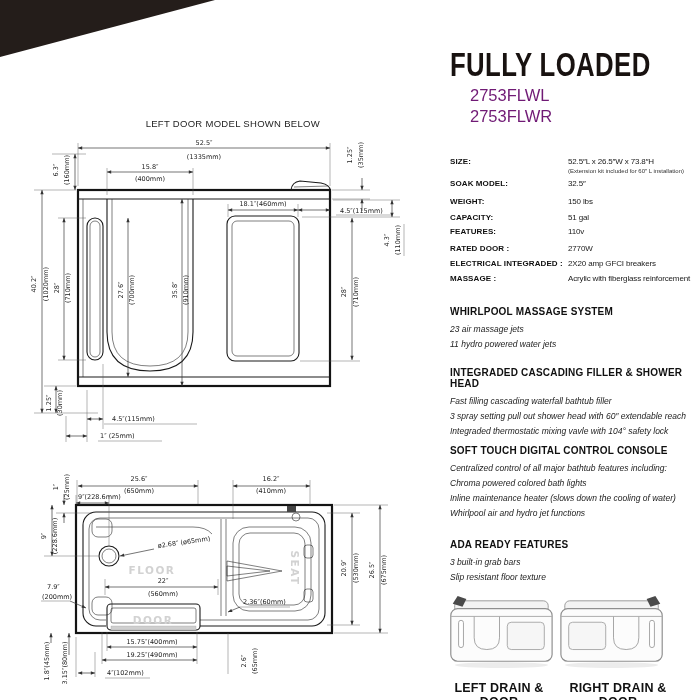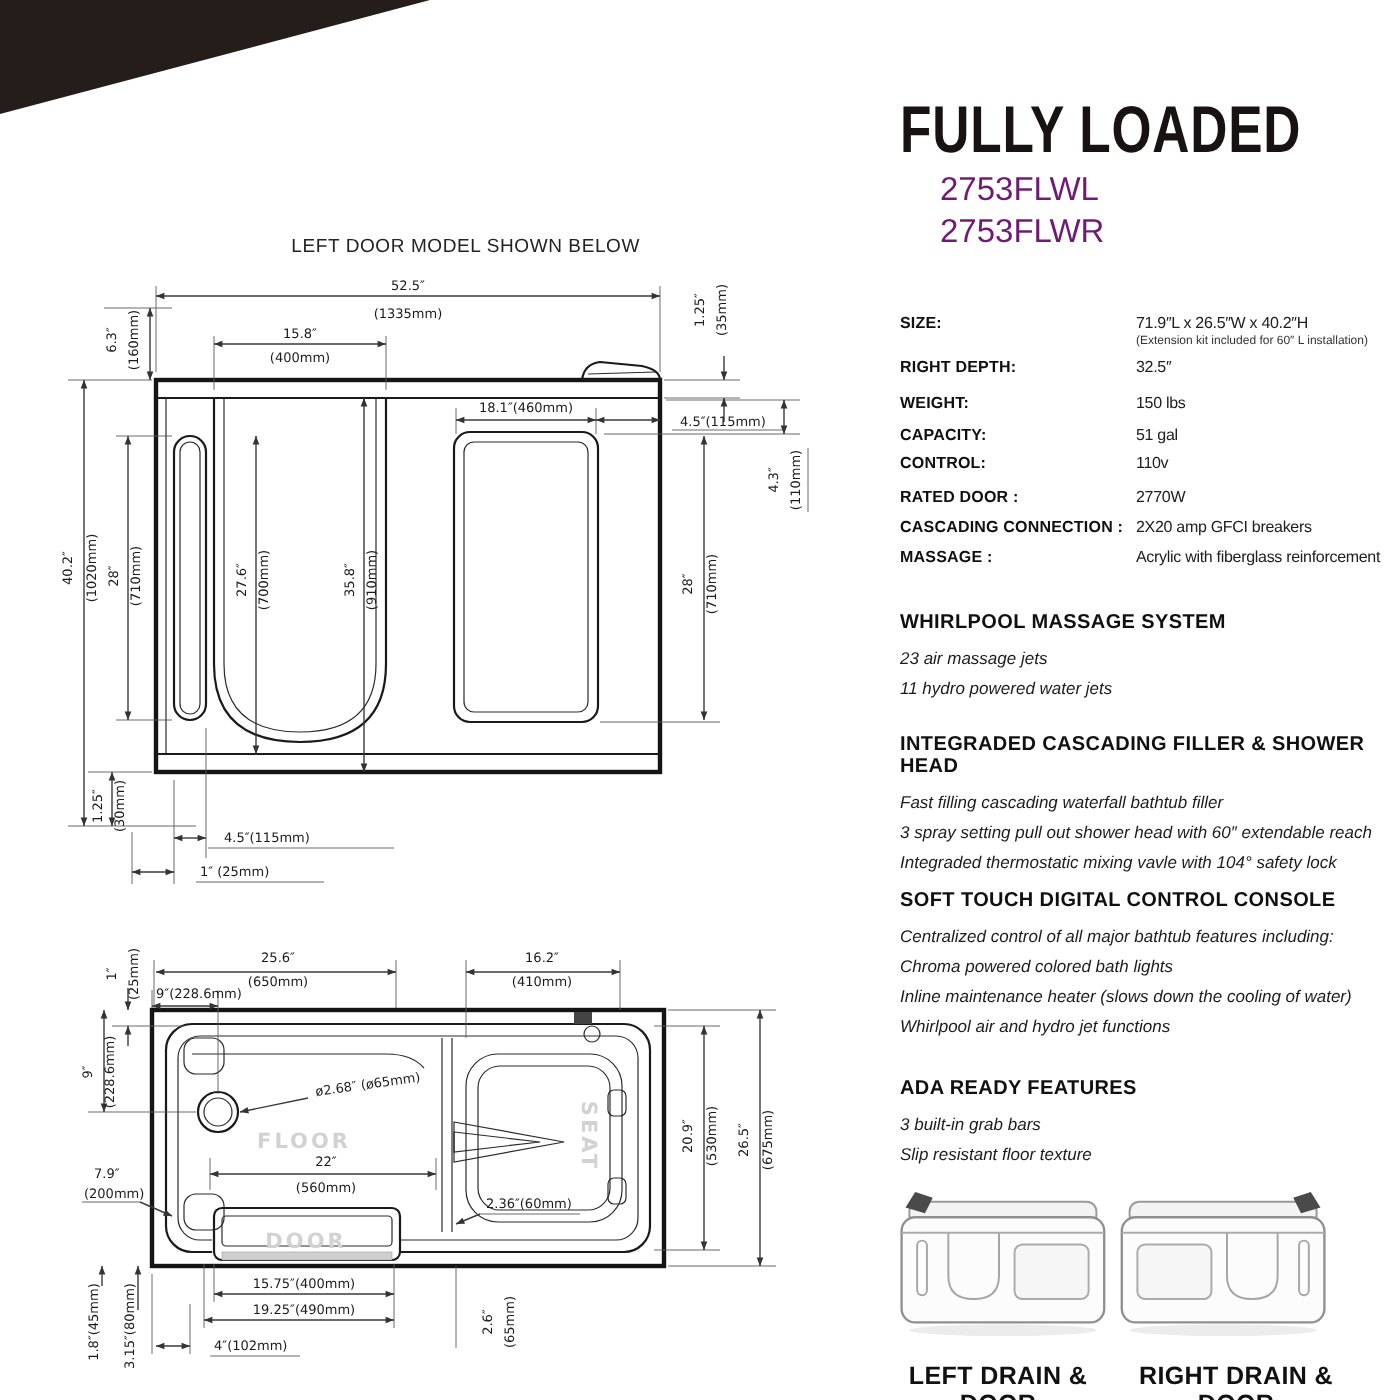--- a/index.html
+++ b/index.html
@@ -241,45 +241,45 @@
 
 <div class="note">LEFT DOOR MODEL SHOWN BELOW</div>
 
 
 <div class="title">FULLY LOADED</div>
 <div class="model" style="top:86px">2753FLWL</div>
 <div class="model" style="top:107px">2753FLWR</div>
 
 <div class="spec-row" style="top:157px">
   <span class="lab">SIZE:</span>
-  <span class="val">71.9″L x 26.5″W x 40.2″H</span>
+  <span class="val">52.5″L x 26.5″W x 73.8″H</span>
 </div>
 <div class="spec-note" style="top:168px">(Extension kit included for 60″ L installation)</div>
 <div class="spec-row" style="top:179px">
-  <span class="lab">RIGHT DEPTH:</span>
+  <span class="lab">SOAK MODEL:</span>
   <span class="val">32.5″</span>
 </div>
 <div class="spec-row" style="top:197px">
   <span class="lab">WEIGHT:</span>
   <span class="val">150 lbs</span>
 </div>
 <div class="spec-row" style="top:213px">
   <span class="lab">CAPACITY:</span>
   <span class="val">51 gal</span>
 </div>
 <div class="spec-row" style="top:227px">
-  <span class="lab">CONTROL:</span>
+  <span class="lab">FEATURES:</span>
   <span class="val">110v</span>
 </div>
 <div class="spec-row" style="top:244px">
   <span class="lab">RATED DOOR :</span>
   <span class="val">2770W</span>
 </div>
 <div class="spec-row" style="top:259px">
-  <span class="lab">CASCADING CONNECTION :</span>
+  <span class="lab">ELECTRICAL INTEGRADED :</span>
   <span class="val">2X20 amp GFCI breakers</span>
 </div>
 <div class="spec-row" style="top:274px">
   <span class="lab">MASSAGE :</span>
   <span class="val">Acrylic with fiberglass reinforcement</span>
 </div>
 
 <div class="feature" style="top:306px">
   <h3>WHIRLPOOL MASSAGE SYSTEM</h3>
   <div class="it">23 air massage jets</div>

